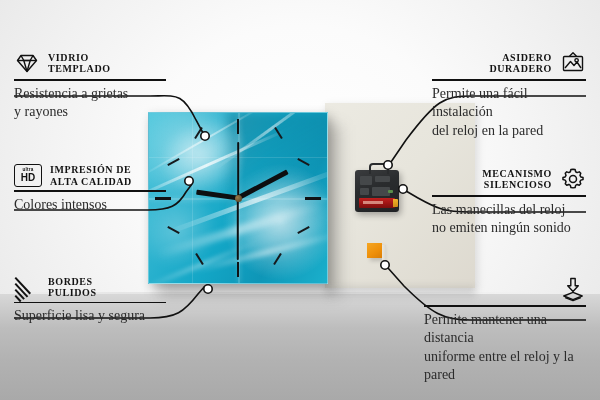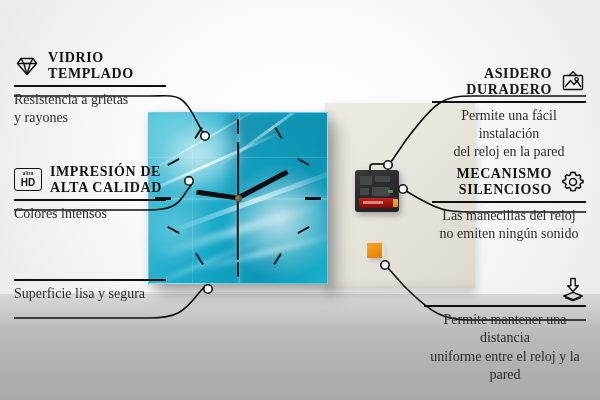--- a/index.html
+++ b/index.html
@@ -135,33 +135,33 @@
     content:""; position:absolute; right:-4px; top:2px; width:4px; height:15px;
     background: linear-gradient(to right, #e9e7df, #d8d5cc);
   }
   
   .callout { position: absolute; color: #111; }
   .co-head { display: flex; align-items: center; gap: 8px; }
   .co-left .co-head { justify-content: flex-start; }
   .co-right .co-head { justify-content: flex-end; }
   .co-title {
     font-family: "Liberation Serif", serif;
-    font-weight: 700; font-size: 14px; line-height: 1.14;
+    font-weight: 700; font-size: 10px; line-height: 1.14;
     letter-spacing: .6px; color: #131313;
     text-transform: uppercase;
   }
   .co-left .co-title { text-align: left; }
   .co-right .co-title { text-align: right; }
   .co-rule { height: 1.6px; background: #111; margin: 3px 0 4px 0; }
   .co-sub {
     font-family: "Liberation Serif", serif;
     font-size: 14px; line-height: 1.32; color: #2b2b2b;
   }
   .co-left .co-sub { text-align: left; }
-  .co-right .co-sub { text-align: center; }
+  .co-right .co-sub { text-align: left; }
   .ico { width: 26px; height: 26px; flex: 0 0 26px; display:block; }
   .ico svg { display:block; width: 26px; height: 26px; }
   .hdbadge {
     width: 26px; height: 21px; flex:0 0 26px;
     border: 1.6px solid #111; border-radius: 3px;
     display: flex; flex-direction: column; align-items: center; justify-content: center;
     font-family: "Liberation Sans", sans-serif; color:#111; line-height: 1;
   }
   .hdbadge .u { font-size: 4.6px; letter-spacing:.2px; font-weight:700; }
   .hdbadge .h { font-size: 10px; font-weight: 700; margin-top: .5px; }
@@ -297,27 +297,39 @@
         <div>ALTA CALIDAD</div>
       </div>
     </div>
     <div class="co-rule"></div>
     <div class="co-sub">
       <div>Colores intensos</div>
     </div>
   </div>
 
   <div class="callout co-left" style="left:14px; top:276px; width:152px;">
+    <div class="co-head">
+      <span class="edges-ico">
+        <i style="left:2px; top:1px;  width:22px; transform:rotate(47deg);"></i>
+        <i style="left:2px; top:7px;  width:18px; transform:rotate(47deg);"></i>
+        <i style="left:2px; top:13px; width:13px; transform:rotate(47deg);"></i>
+        <i style="left:2px; top:19px; width:8px;  transform:rotate(47deg);"></i>
+      </span>
+      <div class="co-title">
+        <div>BORDES</div>
+        <div>PULIDOS</div>
+      </div>
+    </div>
     <div class="co-rule"></div>
     <div class="co-sub">
       <div>Superficie lisa y segura</div>
     </div>
   </div>
 
-  <div class="callout co-right" style="left:432px; top:50px; width:154px;margin-top:16px;">
+  <div class="callout co-right" style="left:432px; top:50px; width:154px;">
     <div class="co-head">
       <div class="co-title">
         <div>ASIDERO</div>
         <div>DURADERO</div>
       </div>
       <span class="ico">
         <svg viewBox="0 0 26 26">
             <g fill="none" stroke="#111" stroke-width="1.4" stroke-linejoin="round">
           <path d="M9.5 6.2 L13 2.8 L16.5 6.2"></path>
           <rect x="3.5" y="6.5" width="19" height="14" rx="1"></rect>

